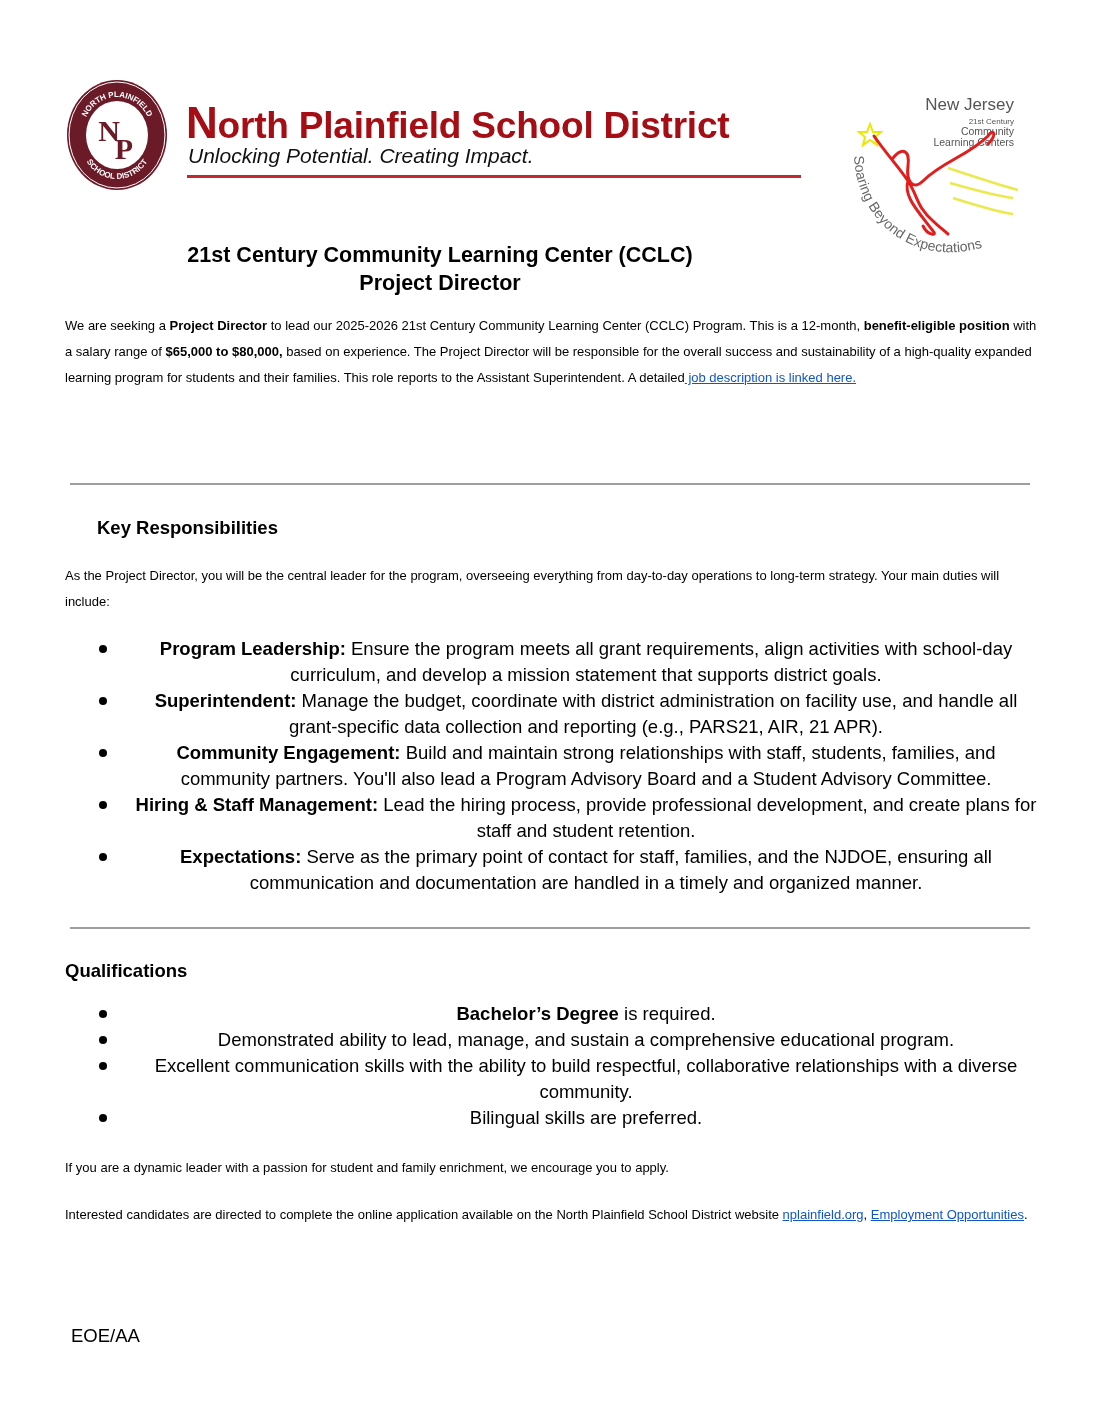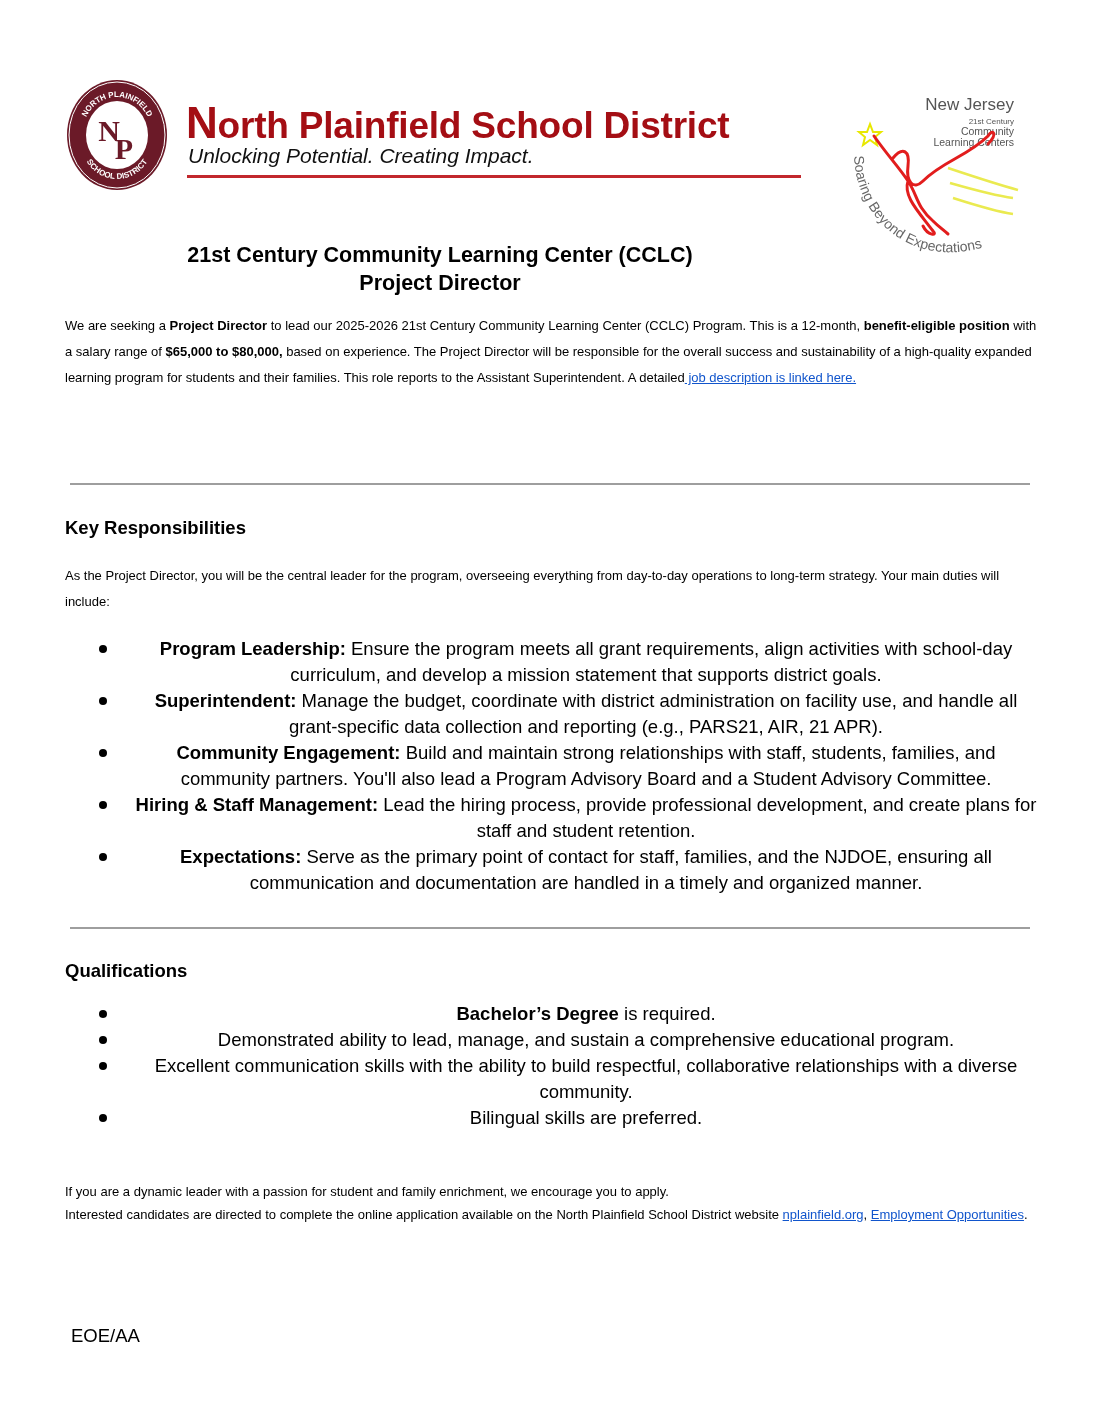--- a/index.html
+++ b/index.html
@@ -71,21 +71,21 @@
 
 <div class="title l1">21st Century Community Learning Center (CCLC)</div>
 <div class="title l2">Project Director</div>
 
 <div class="para" style="top:313px;">
   <span>We are seeking a </span><b>Project Director</b><span> to lead our 2025-2026 21st Century Community Learning Center (CCLC) Program. This is a 12-month, </span><b>benefit-eligible position</b><span> with a salary range of </span><b>$65,000 to $80,000,</b><span> based on experience. The Project Director will be responsible for the overall success and sustainability of a high-quality expanded learning program for students and their families. This role reports to the Assistant Superintendent. A detailed</span><a class="link" href="#"> job description is linked here.</a>
 </div>
 
 <div class="rule" style="top:483px;"></div>
 
-<div class="heading" style="top:517px;">Key Responsibilities</div>
+<div class="heading" style="top:517px;margin-left:32px;">Key Responsibilities</div>
 <div class="para" style="top:563px;">As the Project Director, you will be the central leader for the program, overseeing everything from day-to-day operations to long-term strategy. Your main duties will include:</div>
 
 <ul class="bullets" style="top:636px;">
   <li><span class="dot"></span><b>Program Leadership:</b><span> Ensure the program meets all grant requirements, align activities with school-day curriculum, and develop a mission statement that supports district goals.</span></li>
   <li><span class="dot"></span><b>Superintendent:</b><span> Manage the budget, coordinate with district administration on facility use, and handle all grant-specific data collection and reporting (e.g., PARS21, AIR, 21 APR).</span></li>
   <li><span class="dot"></span><b>Community Engagement:</b><span> Build and maintain strong relationships with staff, students, families, and community partners. You'll also lead a Program Advisory Board and a Student Advisory Committee.</span></li>
   <li><span class="dot"></span><b>Hiring &amp; Staff Management:</b><span> Lead the hiring process, provide professional development, and create plans for staff and student retention.</span></li>
   <li><span class="dot"></span><b>Expectations:</b><span> Serve as the primary point of contact for staff, families, and the NJDOE, ensuring all communication and documentation are handled in a timely and organized manner.</span></li>
 </ul>
 
@@ -93,18 +93,18 @@
 
 <div class="heading" style="top:960px;">Qualifications</div>
 
 <ul class="bullets" style="top:1001px;">
   <li><span class="dot"></span><b>Bachelor’s Degree</b><span> is required.</span></li>
   <li><span class="dot"></span><span>Demonstrated ability to lead, manage, and sustain a comprehensive educational program.</span></li>
   <li><span class="dot"></span><span>Excellent communication skills with the ability to build respectful, collaborative relationships with a diverse community.</span></li>
   <li><span class="dot"></span><span>Bilingual skills are preferred.</span></li>
 </ul>
 
-<div class="para" style="top:1155px;margin-top:24px;">If you are a dynamic leader with a passion for student and family enrichment, we encourage you to apply.</div>
+<div class="para" style="top:1155px;">If you are a dynamic leader with a passion for student and family enrichment, we encourage you to apply.</div>
 <div class="para" style="top:1202px;">
   <span>Interested candidates are directed to complete the online application available on the North Plainfield School District website </span><a class="link" href="#">nplainfield.org</a><span>, </span><a class="link" href="#">Employment Opportunities</a><span>.</span>
 </div>
 
 <div class="eoe">EOE/AA</div>
 
 </body></html>

